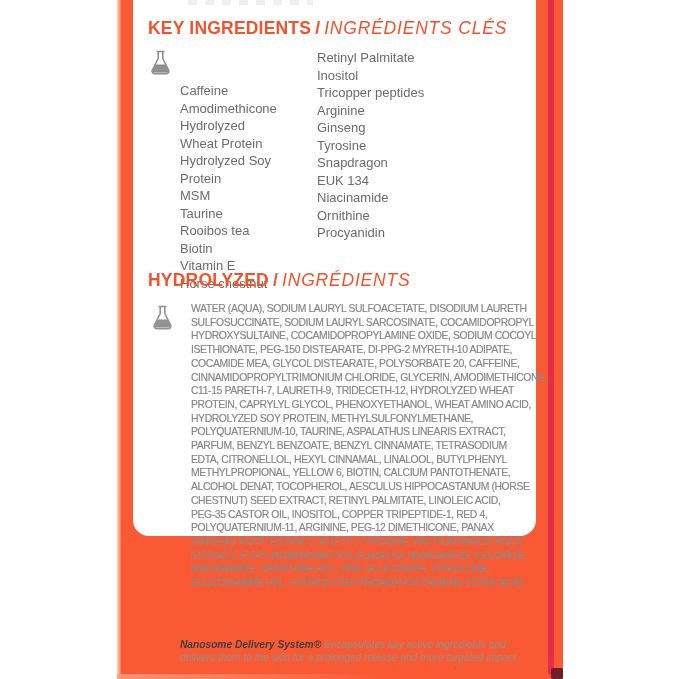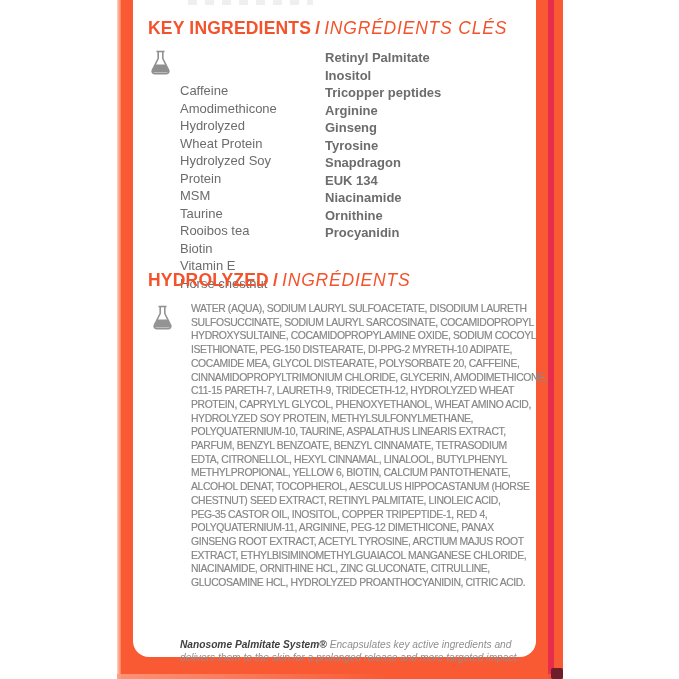--- a/index.html
+++ b/index.html
@@ -10,39 +10,39 @@
   .abs{position:absolute;}
   
   .bottle{left:117px;top:0;width:446px;height:679px;background:#F95A33;}
   .bottle-left-highlight{left:117px;top:0;width:4px;height:679px;
     background:linear-gradient(to right,#FBD3C6,#FA7C58);}
   .bottle-right-stripe{left:548px;top:0;width:6px;height:679px;background:#E62E4C;}
   .bottom-shine{left:117px;top:674px;width:446px;height:5px;
     background:linear-gradient(to right,#FB9D82,#F95A33 60%);opacity:.85;}
   .corner-dot{left:551px;top:668px;width:12px;height:11px;background:#6E1D2A;border-radius:2px;}
   
-  .label{left:133px;top:0;width:403px;height:657px;background:#ffffff;
+  .label{left:133px;top:0;width:403px;height:536px;background:#ffffff;
     border-radius:0 0 16px 16px;}
   .cutoff-remnant{left:55px;top:0;width:125px;height:5px;opacity:.45;
     background:repeating-linear-gradient(90deg,#DCDCE2 0 9px,transparent 9px 17px);}
   
   .section-heading{left:15px;white-space:nowrap;font-size:17.5px;letter-spacing:.2px;color:#F4522B;}
   .heading-1{top:18px;}
   .heading-2{top:270px;}
   .h-en{font-weight:bold;}
   .h-sep{font-weight:bold;margin:0 4px;}
   .h-fr{font-style:italic;letter-spacing:.8px;}
   
   .flask{width:25px;height:27px;}
   .flask-1{left:15px;top:50px;}
   .flask-2{left:17px;top:305px;}
   
   .key-col{top:49px;font-size:13px;line-height:17.5px;color:#6C6C6C;white-space:pre-line;}
   .key-col-left{left:47px;width:98px;margin-top:33px;}
-  .key-col-right{left:192px;width:172px;font-weight:bold;}
+  .key-col-right{left:184px;width:172px;}
   
   .ingredients-para{
     left:58px;top:302px;width:360px;
     font-size:10.4px;line-height:13.7px;letter-spacing:-0.4px;
     color:#7F7F7F;white-space:pre-line;font-weight:bold;
     -webkit-text-stroke:0.2px #9a9a9a;font-weight:normal;
   }
   
   .footnote{left:47px;top:624px;width:352px;font-size:10.2px;line-height:13.5px;
     font-style:italic;color:#8F8F8F;white-space:pre-line;}
@@ -121,18 +121,18 @@
 ALCOHOL DENAT, TOCOPHEROL, AESCULUS HIPPOCASTANUM (HORSE
 CHESTNUT) SEED EXTRACT, RETINYL PALMITATE, LINOLEIC ACID,
 PEG-35 CASTOR OIL, INOSITOL, COPPER TRIPEPTIDE-1, RED 4,
 POLYQUATERNIUM-11, ARGININE, PEG-12 DIMETHICONE, PANAX
 GINSENG ROOT EXTRACT, ACETYL TYROSINE, ARCTIUM MAJUS ROOT
 EXTRACT, ETHYLBISIMINOMETHYLGUAIACOL MANGANESE CHLORIDE,
 NIACINAMIDE, ORNITHINE HCL, ZINC GLUCONATE, CITRULLINE,
 GLUCOSAMINE HCL, HYDROLYZED PROANTHOCYANIDIN, CITRIC ACID.</div>
 
     <div class="abs footnote">
-      <span class="footnote-brand">Nanosome Palmitate System®</span><span> Encapsulates key active ingredients and
+      <span class="footnote-brand">Nanosome Delivery System®</span><span> Encapsulates key active ingredients and
 delivers them to the skin for a prolonged release and more targeted impact.</span>
     </div>
 
   </div>
 </div>
 
 </body></html>

